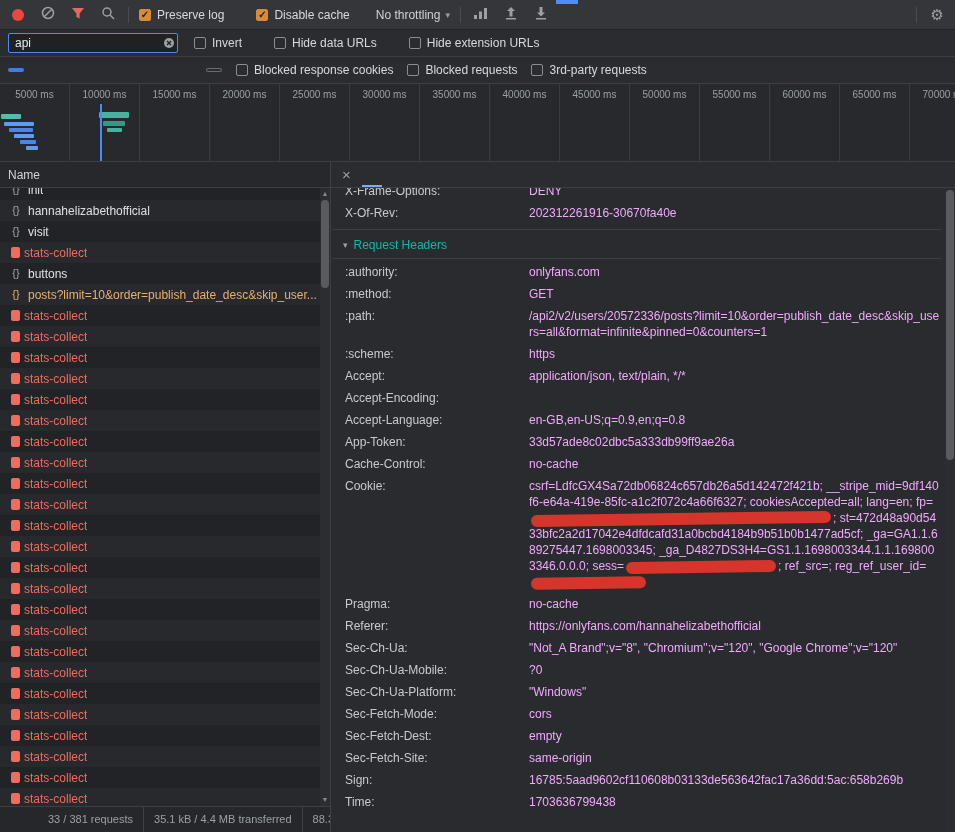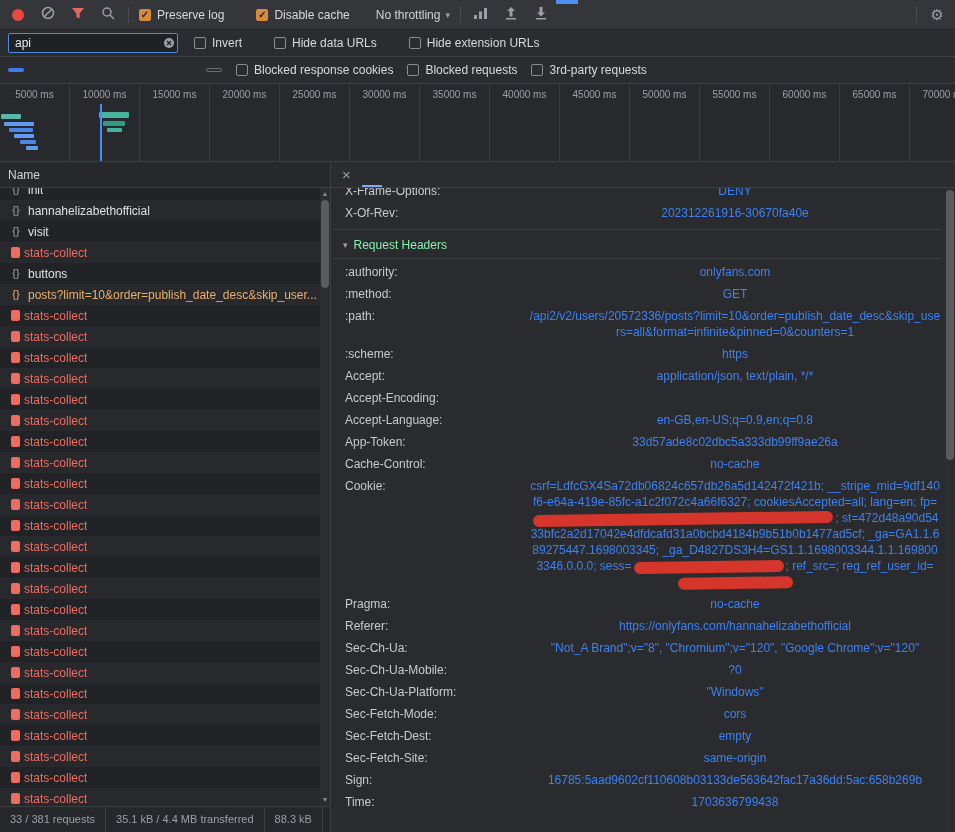--- a/index.html
+++ b/index.html
@@ -62,41 +62,41 @@
   .req-row.selected .req-label,.req-row.selected .req-icon{color:var(--selected-text,#eab06b);}
   .req-row.partial{margin-top:-9px;}
 
   .scrollbar{position:absolute;top:0;bottom:0;right:0;width:10px;background:#2c2d30;}
   .sb-thumb{position:absolute;left:1px;width:8px;background:#595b5e;border-radius:4px;display:block;}
   .left-sb .sb-thumb{top:12px;height:88px;}
   .sb-arrow{position:absolute;left:0;width:10px;text-align:center;font-size:7px;color:#85888c;line-height:10px;}
   .sb-arrow.up{top:1px;}
   .sb-arrow.down{bottom:1px;}
 
-  .status{flex:0 0 26px;border-top:1px solid #3c4043;display:flex;align-items:center;background:#26272a;color:#9aa0a6;font-size:11px;overflow:hidden;}
+  .status{flex:0 0 26px;border-top:1px solid #3c4043;display:flex;align-items:center;background:#26272a;color:#9aa0a6;font-size:11px;overflow:hidden;padding-left:38px;}
   .st-seg{padding:0 10px;border-right:1px solid #3c4043;white-space:nowrap;line-height:25px;}
 
   
   .right{flex:1;display:flex;flex-direction:column;min-width:0;background:#2a2b2e;min-height:0;}
   .tabbar{flex:0 0 26px;display:flex;align-items:stretch;background:#2b2c2f;border-bottom:1px solid #3c4043;}
   .close{display:flex;align-items:center;padding:0 11px;color:#9aa0a6;font-size:15px;cursor:pointer;}
   .tabs{display:flex;align-items:stretch;}
   .dtab{display:flex;align-items:center;padding:0 10px;color:#bdc1c6;cursor:pointer;}
   .dtab.active{color:var(--tab-blue,#7cacf8);box-shadow:inset 0 -2px 0 var(--tab-blue,#7cacf8);}
 
   .details-body{flex:1;position:relative;overflow:hidden;}
   .details-content{padding:2px 14px 0 2px;}
   .hdr-row{display:flex;padding:3px 0 3px 12px;line-height:16px;}
   .hdr-row.clipped{margin-top:-10px;}
   .hdr-name{flex:0 0 184px;padding-right:8px;color:#c8cbce;white-space:nowrap;overflow:hidden;}
-  .hdr-value{flex:1;color:#3b82f6;word-break:break-all;min-width:0;text-align:center;}
+  .hdr-value{flex:1;color:#f0abfc;word-break:break-all;min-width:0;}
   .resp-rows{border-bottom:1px solid #3c4043;padding-bottom:5px;}
   .section-bar{display:flex;align-items:center;gap:6px;padding:6px 8px 6px 10px;border-bottom:1px solid #3c4043;margin-top:2px;cursor:pointer;}
   .section-bar .caret{font-size:9px;color:#9aa0a6;}
-  .section-title{color:#86efac;}
+  .section-title{color:#14b8a6;}
   .req-hdrs{padding-top:2px;}
   .redact{display:inline-block;height:12px;background:var(--redact-red,#d5352b);border-radius:7px;vertical-align:text-bottom;transform:rotate(-0.8deg);margin:0 2px;}
   .right-sb .sb-thumb{top:2px;height:42%;}
 </style>
 </head>
 <body>
 
 <div class="devtools">
 
   <div class="toolbar-main">

